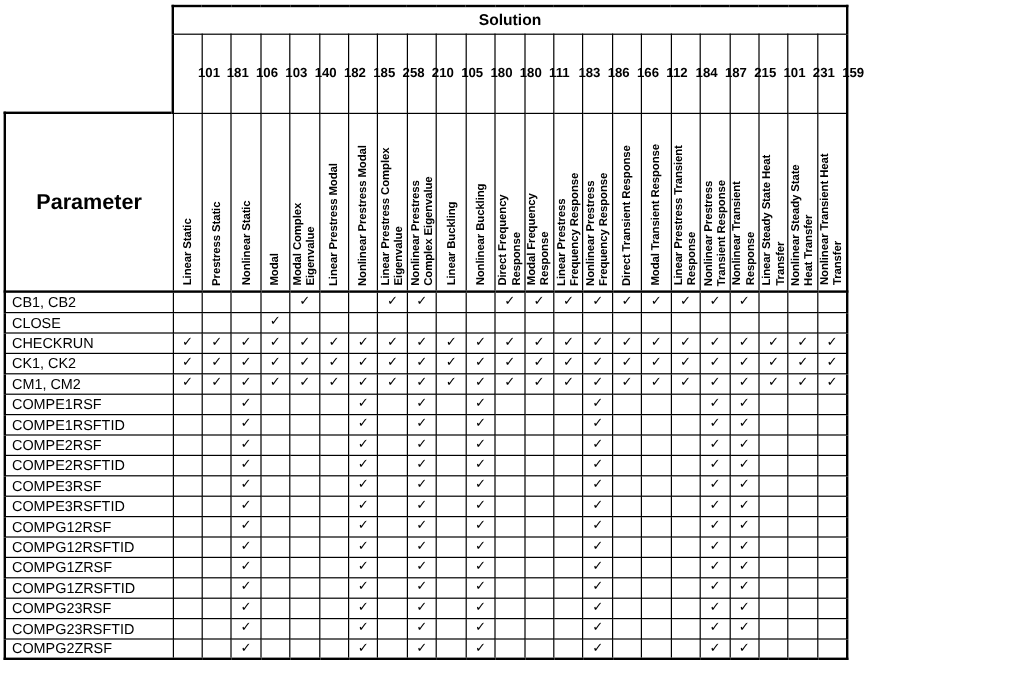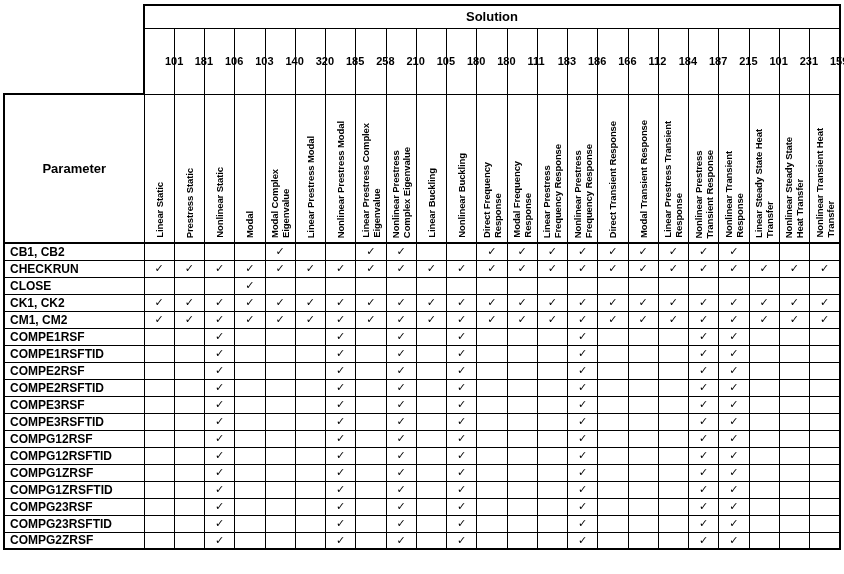--- a/index.html
+++ b/index.html
@@ -11,21 +11,21 @@
   }
   .sheet {
     position: relative;
     width: 844px; height: 574px;
     background: #ffffff;
     overflow: hidden;
   }
   table.matrix {
     position: absolute;
     left: 3px; top: 4px;
-    width: 838px;
+    width: 704px;
     border-collapse: collapse;
     table-layout: fixed;
   }
   col.param-col { width: 140px; }
   th, td {
     border: 1px solid #000000;
     padding: 0;
     background: #ffffff;
     font-weight: normal;
     overflow: visible;
@@ -37,21 +37,21 @@
     text-align: center; vertical-align: middle;
     border-top-width: 2px; border-left-width: 2px; border-right-width: 2px;
   }
   tr.numbers-row { height: 66px; }
   th.num-cell {
     font-weight: bold; font-size: 11px;
     text-align: center; vertical-align: middle; padding-left: 20px;
   }
   tr.labels-row { height: 149px; }
   th.param-cell {
-    font-weight: bold; font-size: 13px;
+    font-weight: bold; font-size: 18px;
     text-align: center; vertical-align: middle;
     border-left-width: 2px; border-top-width: 2px; border-bottom-width: 2px;
   }
   th.vlabel-cell {
     vertical-align: bottom;
     text-align: center;
     border-bottom-width: 2px;
     padding-bottom: 4px;
   }
   .vtext {
@@ -61,21 +61,21 @@
     white-space: pre;
     font-weight: bold;
     font-size: 9.5px;
     line-height: 11px;
     letter-spacing: -0.1px;
     text-align: left;
   }
   tbody tr { height: 17px; }
   tbody th.rowlabel {
     text-align: left; vertical-align: middle;
-    font-size: 12px; font-weight: bold;
+    font-size: 12px; font-weight: normal;
     padding-left: 5px;
     border-left-width: 2px;
   }
   tbody td.cell {
     text-align: center; vertical-align: middle;
     font-size: 11px; line-height: 11px;
   }
   .first-col { border-left-width: 2px; }
   .last-col { border-right-width: 2px; }
   tbody tr.last-row th, tbody tr.last-row td { border-bottom-width: 2px; }
@@ -116,21 +116,21 @@
         <td class="blank"></td>
         <th id="solution-span" class="solution-cell" colspan="23">Solution</th>
       </tr>
       <tr id="numbers-row" class="numbers-row">
         <td class="blank"></td>
       <th class="num-cell first-col">101</th>
           <th class="num-cell">181</th>
           <th class="num-cell">106</th>
           <th class="num-cell">103</th>
           <th class="num-cell">140</th>
-          <th class="num-cell">320</th>
+          <th class="num-cell">182</th>
           <th class="num-cell">185</th>
           <th class="num-cell">258</th>
           <th class="num-cell">210</th>
           <th class="num-cell">105</th>
           <th class="num-cell">180</th>
           <th class="num-cell">180</th>
           <th class="num-cell">111</th>
           <th class="num-cell">183</th>
           <th class="num-cell">186</th>
           <th class="num-cell">166</th>
@@ -249,20 +249,46 @@
           <td class="cell"><span>✓</span></td>
           <td class="cell"><span>✓</span></td>
           <td class="cell"><span>✓</span></td>
           <td class="cell"><span>✓</span></td>
           <td class="cell"><span>✓</span></td>
           <td class="cell"></td>
           <td class="cell"></td>
           <td class="cell last-col"></td>
         </tr>
         <tr>
+          <th class="rowlabel">CLOSE</th>
+          <td class="cell"></td>
+          <td class="cell"></td>
+          <td class="cell"></td>
+          <td class="cell"><span>✓</span></td>
+          <td class="cell"></td>
+          <td class="cell"></td>
+          <td class="cell"></td>
+          <td class="cell"></td>
+          <td class="cell"></td>
+          <td class="cell"></td>
+          <td class="cell"></td>
+          <td class="cell"></td>
+          <td class="cell"></td>
+          <td class="cell"></td>
+          <td class="cell"></td>
+          <td class="cell"></td>
+          <td class="cell"></td>
+          <td class="cell"></td>
+          <td class="cell"></td>
+          <td class="cell"></td>
+          <td class="cell"></td>
+          <td class="cell"></td>
+          <td class="cell last-col"></td>
+        </tr>
+        <tr>
           <th class="rowlabel">CHECKRUN</th>
           <td class="cell"><span>✓</span></td>
           <td class="cell"><span>✓</span></td>
           <td class="cell"><span>✓</span></td>
           <td class="cell"><span>✓</span></td>
           <td class="cell"><span>✓</span></td>
           <td class="cell"><span>✓</span></td>
           <td class="cell"><span>✓</span></td>
           <td class="cell"><span>✓</span></td>
           <td class="cell"><span>✓</span></td>
@@ -273,46 +299,20 @@
           <td class="cell"><span>✓</span></td>
           <td class="cell"><span>✓</span></td>
           <td class="cell"><span>✓</span></td>
           <td class="cell"><span>✓</span></td>
           <td class="cell"><span>✓</span></td>
           <td class="cell"><span>✓</span></td>
           <td class="cell"><span>✓</span></td>
           <td class="cell"><span>✓</span></td>
           <td class="cell"><span>✓</span></td>
           <td class="cell last-col"><span>✓</span></td>
-        </tr>
-        <tr>
-          <th class="rowlabel">CLOSE</th>
-          <td class="cell"></td>
-          <td class="cell"></td>
-          <td class="cell"></td>
-          <td class="cell"><span>✓</span></td>
-          <td class="cell"></td>
-          <td class="cell"></td>
-          <td class="cell"></td>
-          <td class="cell"></td>
-          <td class="cell"></td>
-          <td class="cell"></td>
-          <td class="cell"></td>
-          <td class="cell"></td>
-          <td class="cell"></td>
-          <td class="cell"></td>
-          <td class="cell"></td>
-          <td class="cell"></td>
-          <td class="cell"></td>
-          <td class="cell"></td>
-          <td class="cell"></td>
-          <td class="cell"></td>
-          <td class="cell"></td>
-          <td class="cell"></td>
-          <td class="cell last-col"></td>
         </tr>
         <tr>
           <th class="rowlabel">CK1, CK2</th>
           <td class="cell"><span>✓</span></td>
           <td class="cell"><span>✓</span></td>
           <td class="cell"><span>✓</span></td>
           <td class="cell"><span>✓</span></td>
           <td class="cell"><span>✓</span></td>
           <td class="cell"><span>✓</span></td>
           <td class="cell"><span>✓</span></td>

